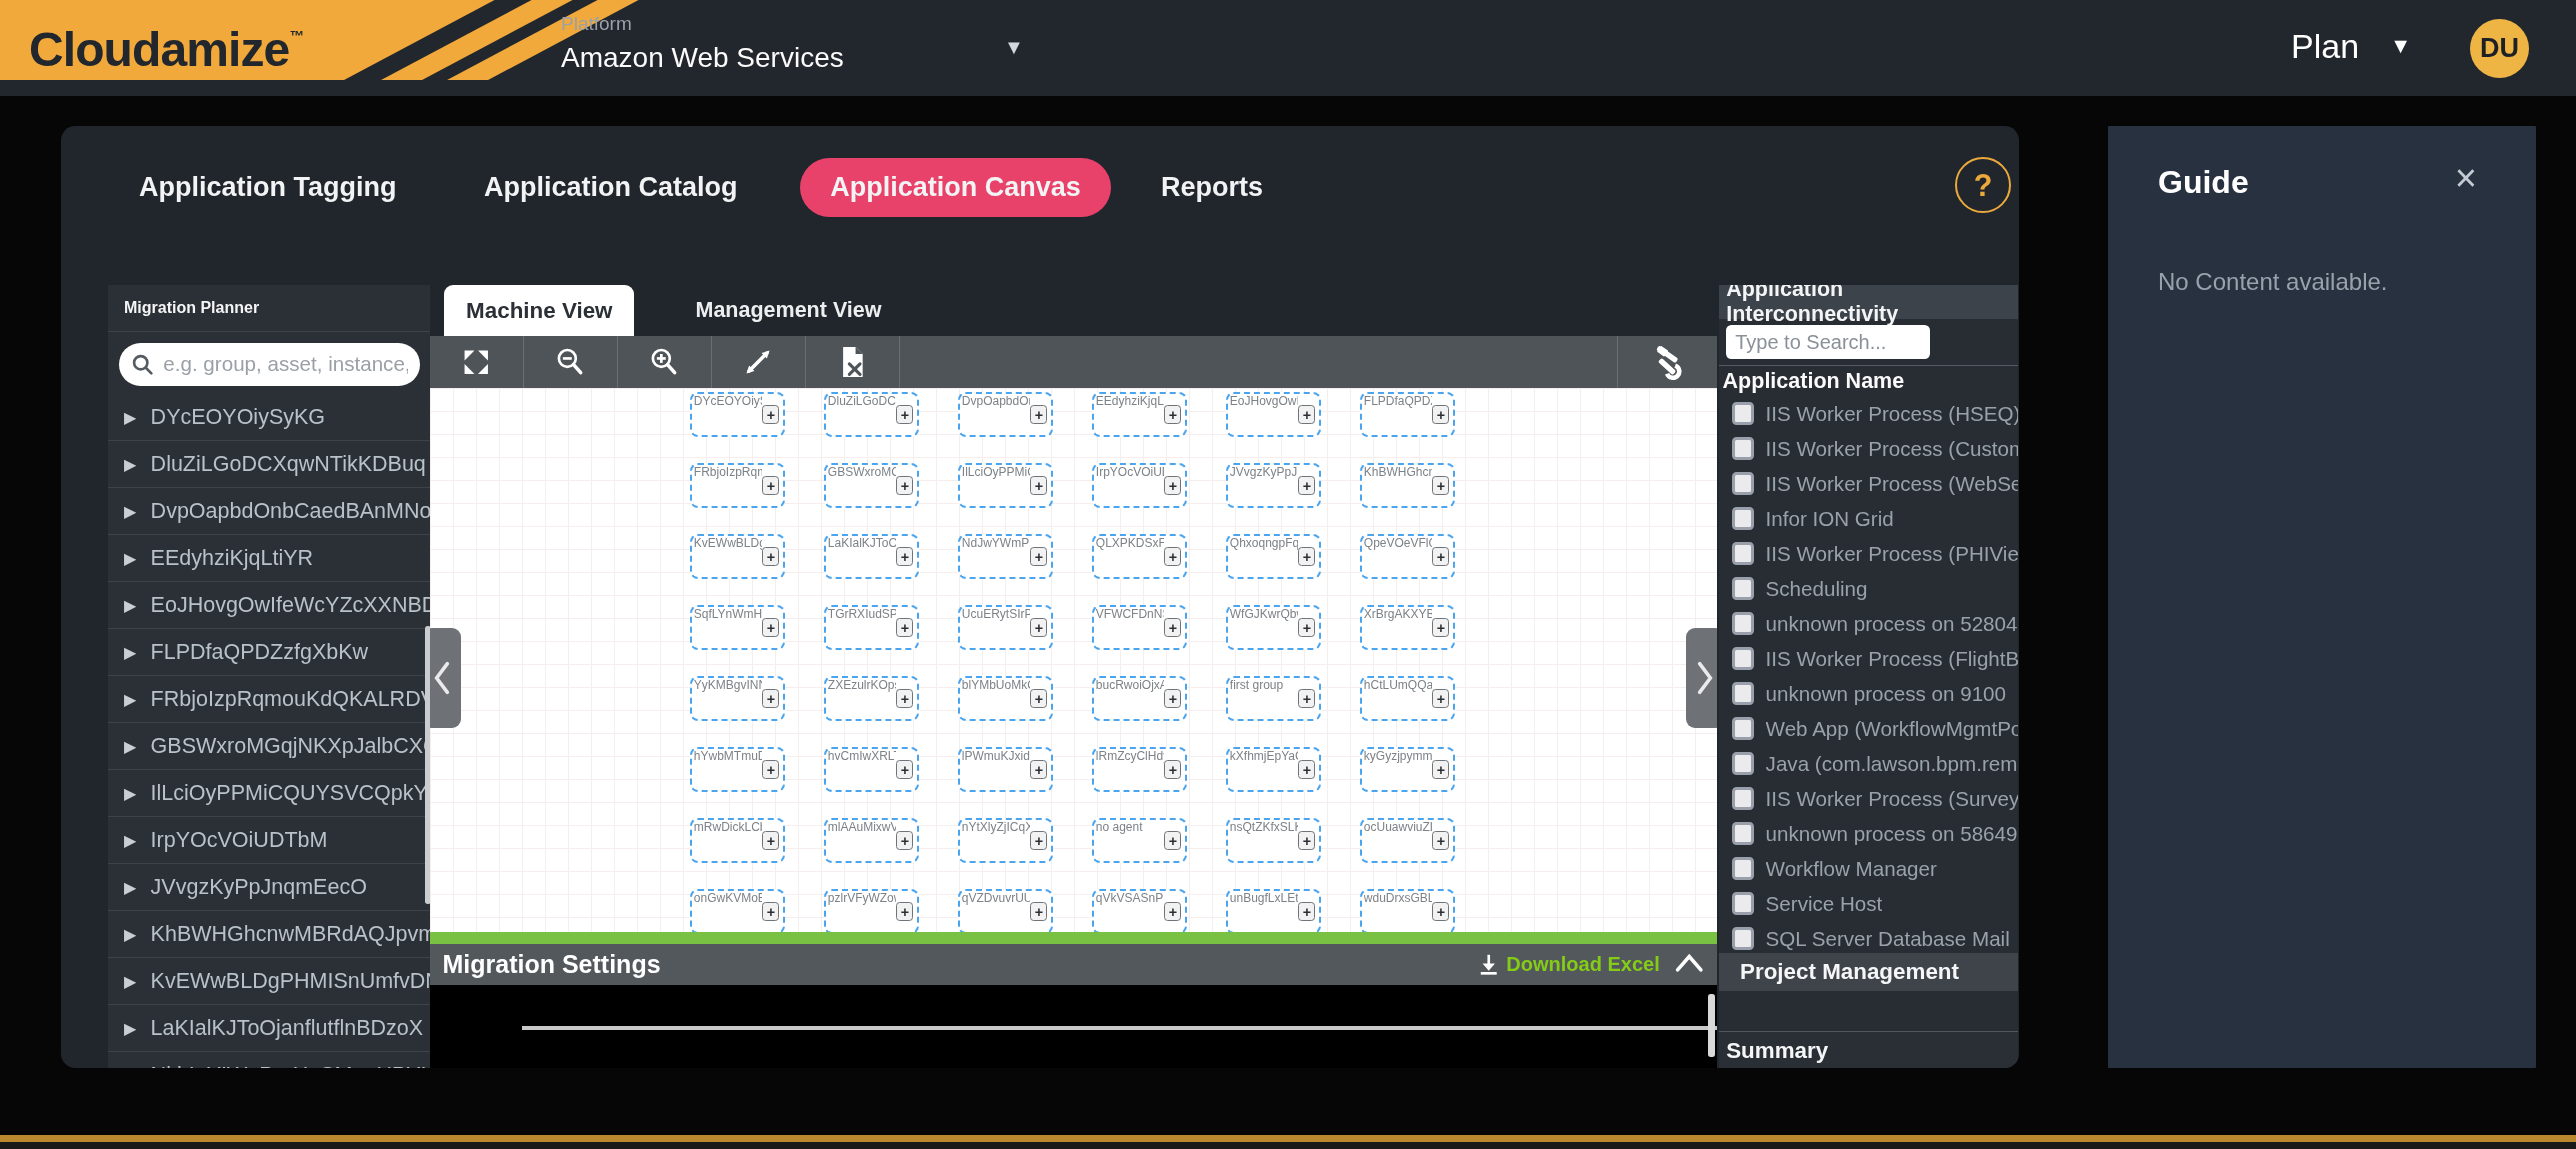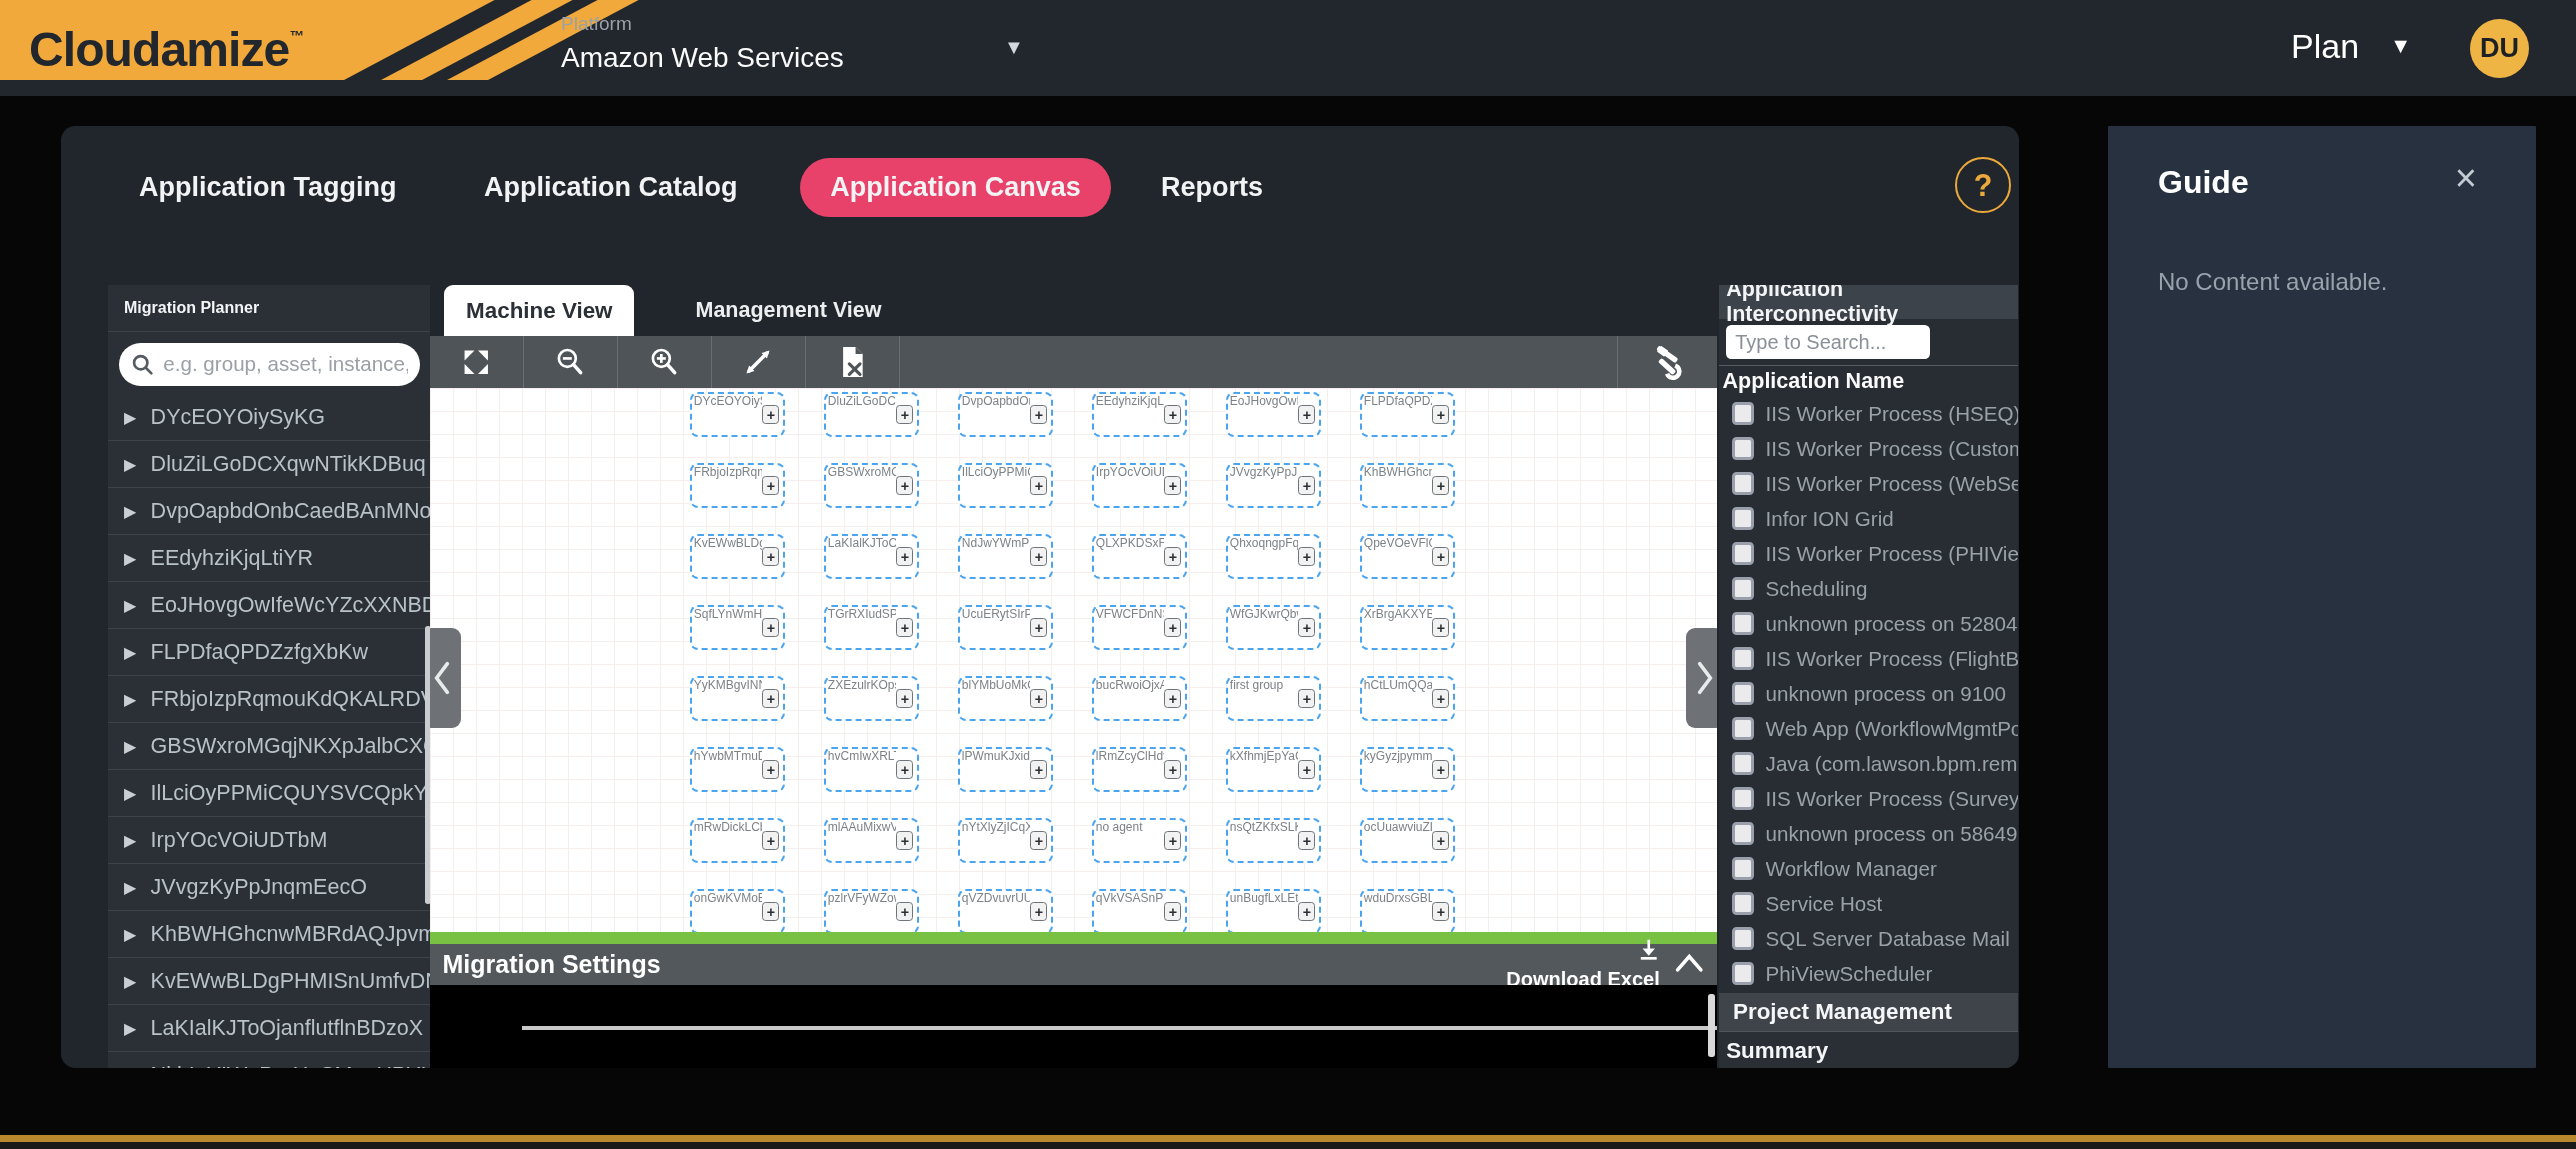--- a/index.html
+++ b/index.html
@@ -85,21 +85,21 @@
   .cnav { position:absolute; width:38px; height:100px; background:#6e7276; border-radius:9px;
     display:flex; align-items:center; justify-content:center; top:240px; }
   #cnav-left { left:-7.2px; }
   #cnav-right { right:-7.2px; }
 
   
   #green-bar { position:absolute; left:0; top:647px; width:1287px; height:11.7px; background:#79c143; }
   #ms-header { position:absolute; left:0; top:659px; width:1287px; height:41px; background:#53585c;
     display:flex; align-items:center; }
   #ms-title { color:#fff; font-size:25px; font-weight:bold; padding-left:12.5px; flex:1; }
-  #ms-download { display:flex; align-items:flex-end; color:#ffffff; font-size:20px; font-weight:bold; gap:7.2px;flex-direction:column; }
+  #ms-download { display:flex; align-items:flex-start; color:#84cc16; font-size:20px; font-weight:bold; gap:7.2px; }
   #ms-chevron { margin:0 12.5px 0 14.3px; }
   #ms-body { position:absolute; left:0; top:700px; width:1287px; height:83px; background:#000; }
   #ms-table { position:absolute; left:92px; bottom:0; height:38px; display:flex; gap:3.6px; }
   .th-gray { position:absolute; left:92px; bottom:38px; height:4.5px; width:1195px; background:#c9c9c9; }
   .th-cell { background:#45a7f5; color:#fff; font-size:21.5px; font-weight:bold;
     display:flex; align-items:center; justify-content:center; height:38px; }
   #th-group { width:316px; }
   #th-cloud { width:853px; }
   #th-extra { width:20px; }
   #ms-scroll { position:absolute; right:1.8px; top:9px; width:7.2px; height:63px; background:#d9d9d9; border-radius:2.7px; }
@@ -110,22 +110,22 @@
     display:flex; align-items:center; padding-left:7.2px; }
   #rp-search-wrap { height:47px; display:flex; align-items:center; padding-left:7.2px; border-bottom:0.9px solid #555b62; }
   #rp-search { width:204px; height:34px; background:#fff; border:0; outline:none; border-radius:5.4px;
     font-size:20px; color:#555; padding:0 9px; font-family:"Liberation Sans", sans-serif; }
   #rp-search::placeholder { color:#8a9097; }
   #rp-colhead { height:30.5px; color:#fafafa; font-size:21.5px; font-weight:bold; display:flex; align-items:center; padding-left:3.6px; }
   #app-list { position:absolute; left:0; top:111px; right:0; height:597px; overflow:hidden; }
   .app-item { height:35px; display:flex; align-items:center; padding-left:12.5px; }
   .app-check { width:22.4px; height:22.4px; background:#ebebed; border:3.6px solid #9aa0ab; border-radius:4.5px; margin-right:11.7px; flex:0 0 auto; }
   .app-label { color:#9aa2a9; font-size:20.6px; white-space:nowrap; overflow:hidden; }
-  #rp-sec1 { position:absolute; left:0; right:0; top:708px; height:38px; background:#3f444b;
-    color:#f5f6f7; font-size:22.4px; font-weight:bold; display:flex; align-items:center; padding-left:14px; }
+  #rp-sec1 { position:absolute; left:0; right:0; top:668px; height:38px; background:#3f444b;
+    color:#f5f6f7; font-size:22.4px; font-weight:bold; display:flex; align-items:center; padding-left:21px; }
   #rp-sec2 { position:absolute; left:0; right:0; top:746px; height:38px; background:#2a2f36; border-top:0.9px solid #51565c;
     color:#f5f6f7; font-size:22.4px; font-weight:bold; display:flex; align-items:center; padding-left:7.2px; }
 
   
   #guide { position:absolute; left:2108px; top:126px; width:428px; height:942px;
     background:#273140; border-radius:1px; }
   #guide-title { position:absolute; left:50px; top:38px; color:#fff; font-size:32px; font-weight:bold; }
   #guide-close { position:absolute; right:59px; top:30.5px; color:#c3cad2; font-size:38px; font-weight:300; }
   #guide-empty { position:absolute; left:50px; top:142px; color:#99a2ac; font-size:24px; }
 

